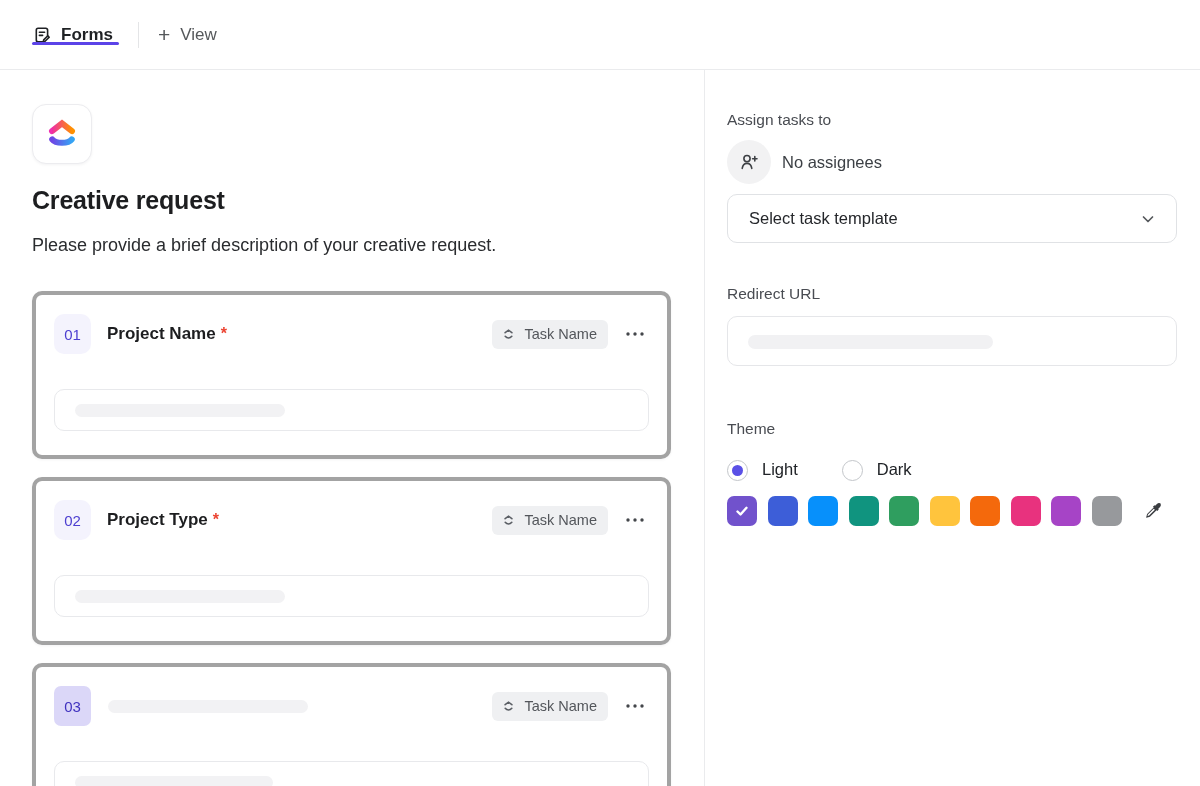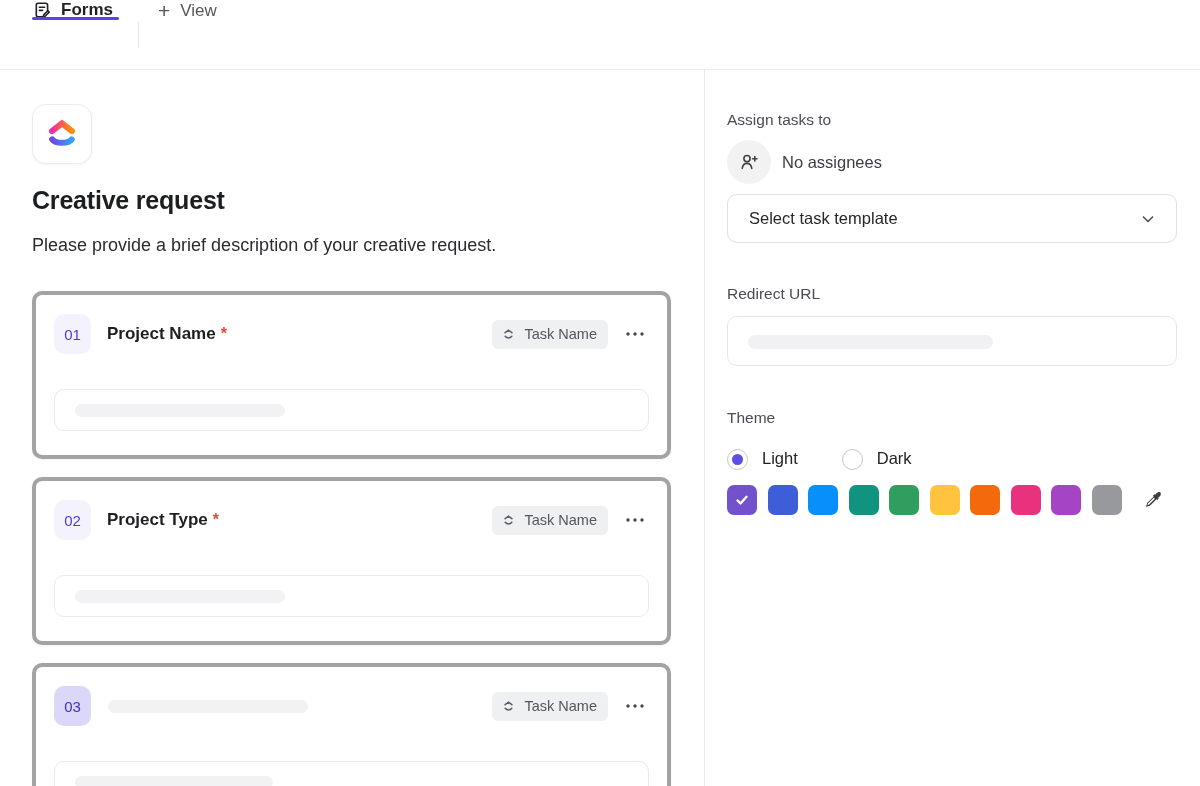--- a/index.html
+++ b/index.html
@@ -1,20 +1,20 @@
 <!DOCTYPE html>
 <html><head>
 <meta charset="utf-8">
 <style>
   * { margin:0; padding:0; box-sizing:border-box; }
   html,body { width:1200px; height:786px; overflow:hidden; background:#fff;
     font-family:"Liberation Sans", sans-serif; color:#1e2023; }
 
   
-  .topbar { height:70px; display:flex; align-items:flex-start; border-bottom:1px solid #eaebed;
+  .topbar { height:70px; display:flex; align-items:center; border-bottom:1px solid #eaebed;
     padding-left:32px; }
   .tab { display:flex; align-items:center; gap:9px; position:relative; font-size:17px; cursor:pointer; }
   .tab-forms { font-weight:600; color:#1f2124; padding-right:6px; }
   .tab-forms .underline { position:absolute; left:0; right:0; bottom:0; height:3px;
     background:#5b43e8; border-radius:3px; }
   .tab-divider { width:1px; height:26px; background:#e4e5e7; align-self:center; margin:0 19px; }
   .tab-view { color:#55585b; font-weight:400; gap:10px; }
   .plus { font-size:21px; line-height:1; color:#55585b; font-weight:400; }
 
   .content { display:flex; height:716px; }
@@ -26,21 +26,21 @@
     box-shadow:0 1px 3px rgba(20,20,40,.05); background:#fff; }
   .form-title { margin-top:22px; font-size:25px; font-weight:700; letter-spacing:-.2px; color:#1d1e20; }
   .form-desc { margin-top:20px; font-size:18px; color:#2a2c2f; }
 
   .cards { margin-top:35px; display:flex; flex-direction:column; gap:18px; }
   .card { background:#fff; border:4px solid #a3a3a3; border-radius:10px;
     padding:19px 18px 24px 18px; box-shadow:0 1px 3px rgba(25,25,45,.05); }
   .card-head { display:flex; align-items:center; height:40px; }
   .num { width:37px; height:40px; border-radius:10px; background:#f4f3fd; color:#4c3ed0;
     font-size:15px; font-weight:500; display:flex; align-items:center; justify-content:center; }
-  .num.strong { background:#dbd7f8; color:#4032bf; }
+  .num.strong { background:#dbd7f8; color:#4032bf;border-radius:7px; }
   .field-label { margin-left:16px; font-size:17px; font-weight:700; color:#1d1e20; }
   .req { color:#ec4432; margin-left:5px; font-weight:700; }
   .label-skeleton { margin-left:17px; width:200px; height:13px; border-radius:7px; background:#f2f2f4; }
   .spacer { flex:1; }
   .task-badge { display:flex; align-items:center; gap:8px; background:#eff0f2; border-radius:6px;
     padding:5px 11px 5px 9px; font-size:14.5px; color:#53565b; cursor:pointer; height:29px; }
   .more-btn { margin-left:13px; background:none; border:none; cursor:pointer; padding:4px;
     display:flex; align-items:center; }
   .input-box { margin-top:35px; height:42px; border:1px solid #e8e9ec; border-radius:10px;
     position:relative; background:#fff; }
@@ -59,21 +59,21 @@
   .select-box { margin-top:10px; height:49px; border:1px solid #e0e2e5; border-radius:10px;
     display:flex; align-items:center; justify-content:space-between; padding:0 19px 0 21px;
     font-size:16.5px; color:#25272b; cursor:pointer; background:#fff; }
 
   .mt-redirect { margin-top:40px; }
   .url-box { margin-top:11px; height:50px; border:1px solid #e5e6e9; border-radius:10px;
     position:relative; background:#fff; }
   .url-box .skel { position:absolute; left:20px; top:18px; width:245px; height:14px;
     border-radius:7px; background:#f1f1f3; }
 
-  .mt-theme { margin-top:41px; }
+  .mt-theme { margin-top:52px; }
   .radio-row { margin-top:20px; display:flex; align-items:center; gap:44px; }
   .radio-opt { display:flex; align-items:flex-start; gap:14px; font-size:16.5px; color:#202327; cursor:pointer; }
   .radio { width:21px; height:21px; border-radius:50%; border:1.5px solid #c3c6ca; background:#fff;
     display:flex; align-items:center; justify-content:center; }
   .radio.checked::after { content:""; width:11px; height:11px; border-radius:50%; background:#5a50e6; }
 
   .mt-primary { margin-top:49px; }
   .swatch-row { margin-top:15px; display:flex; align-items:center; }
   .swatches { display:flex; gap:10.5px; }
   .swatch { width:30px; height:30px; border-radius:7px; cursor:pointer;

